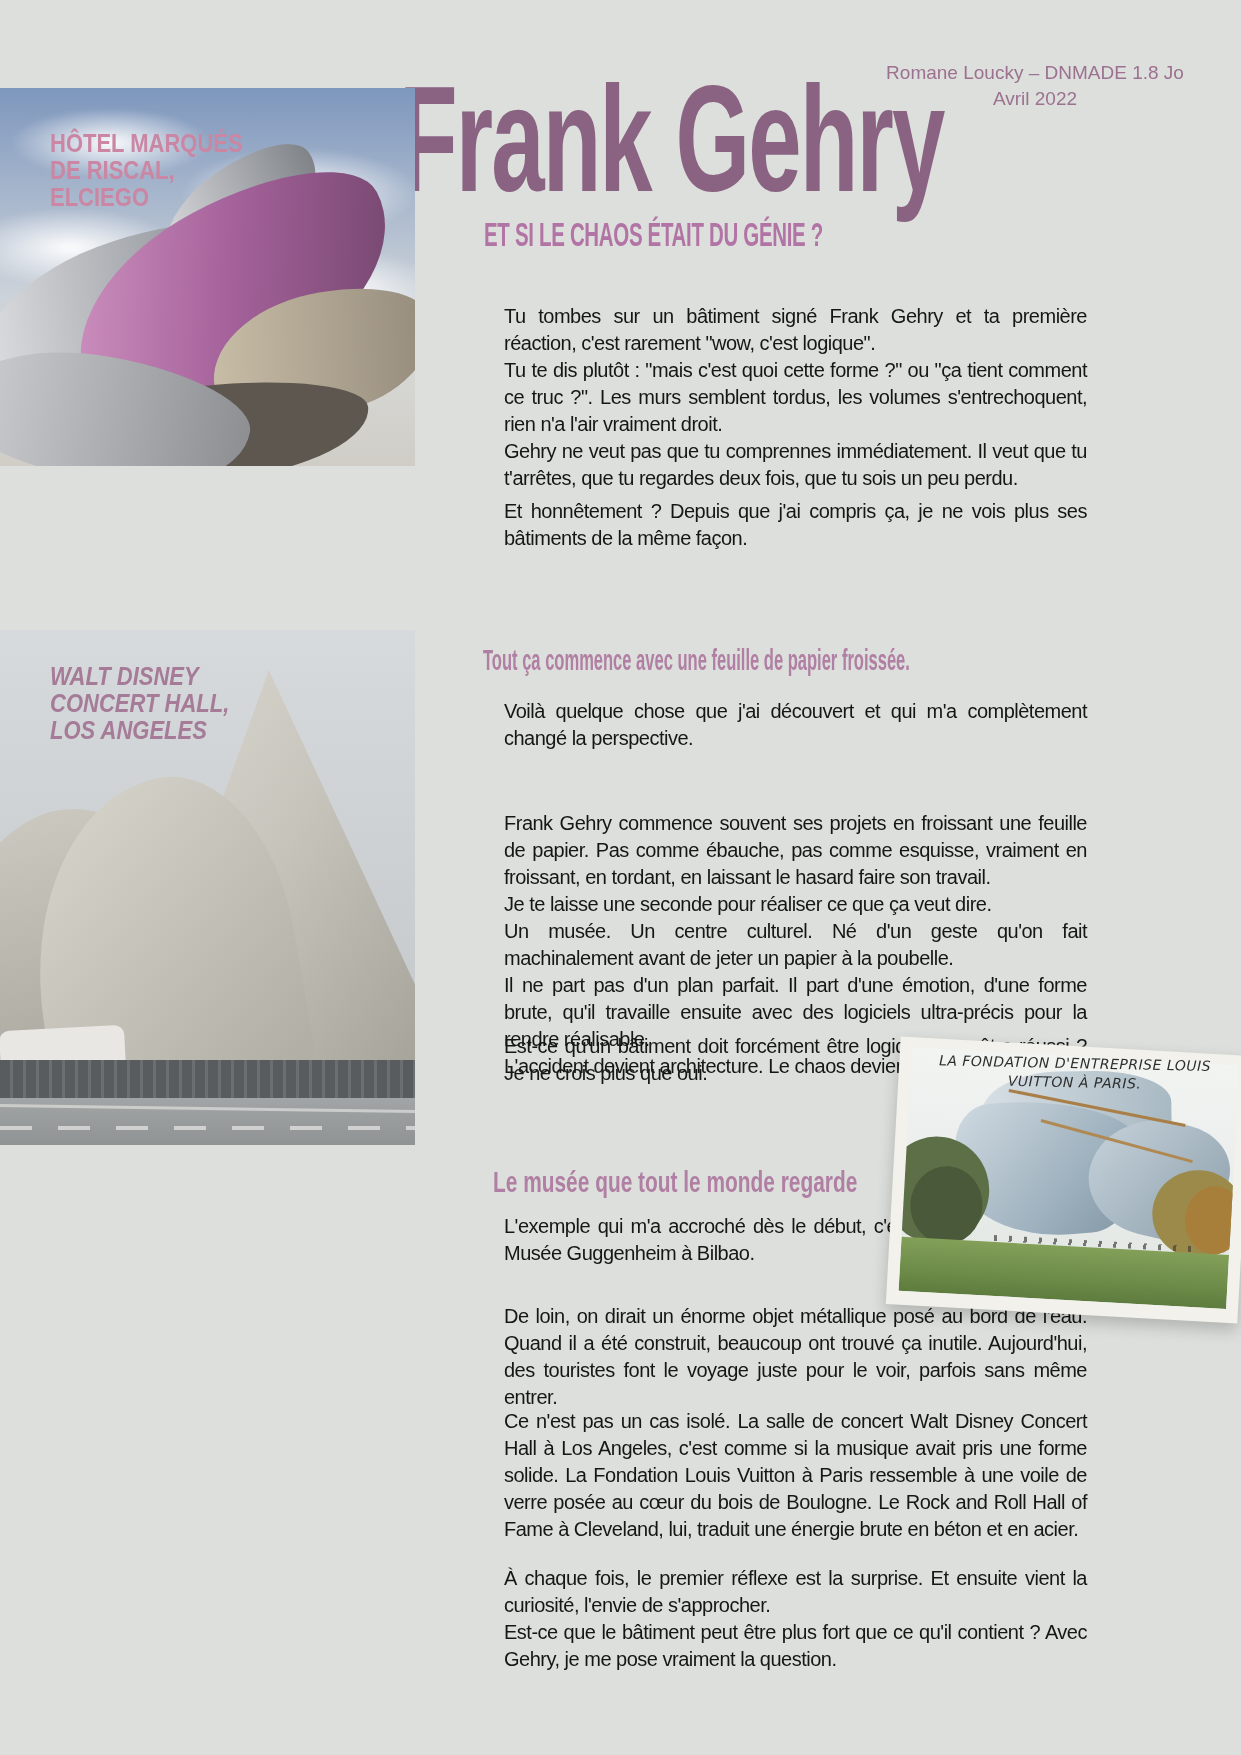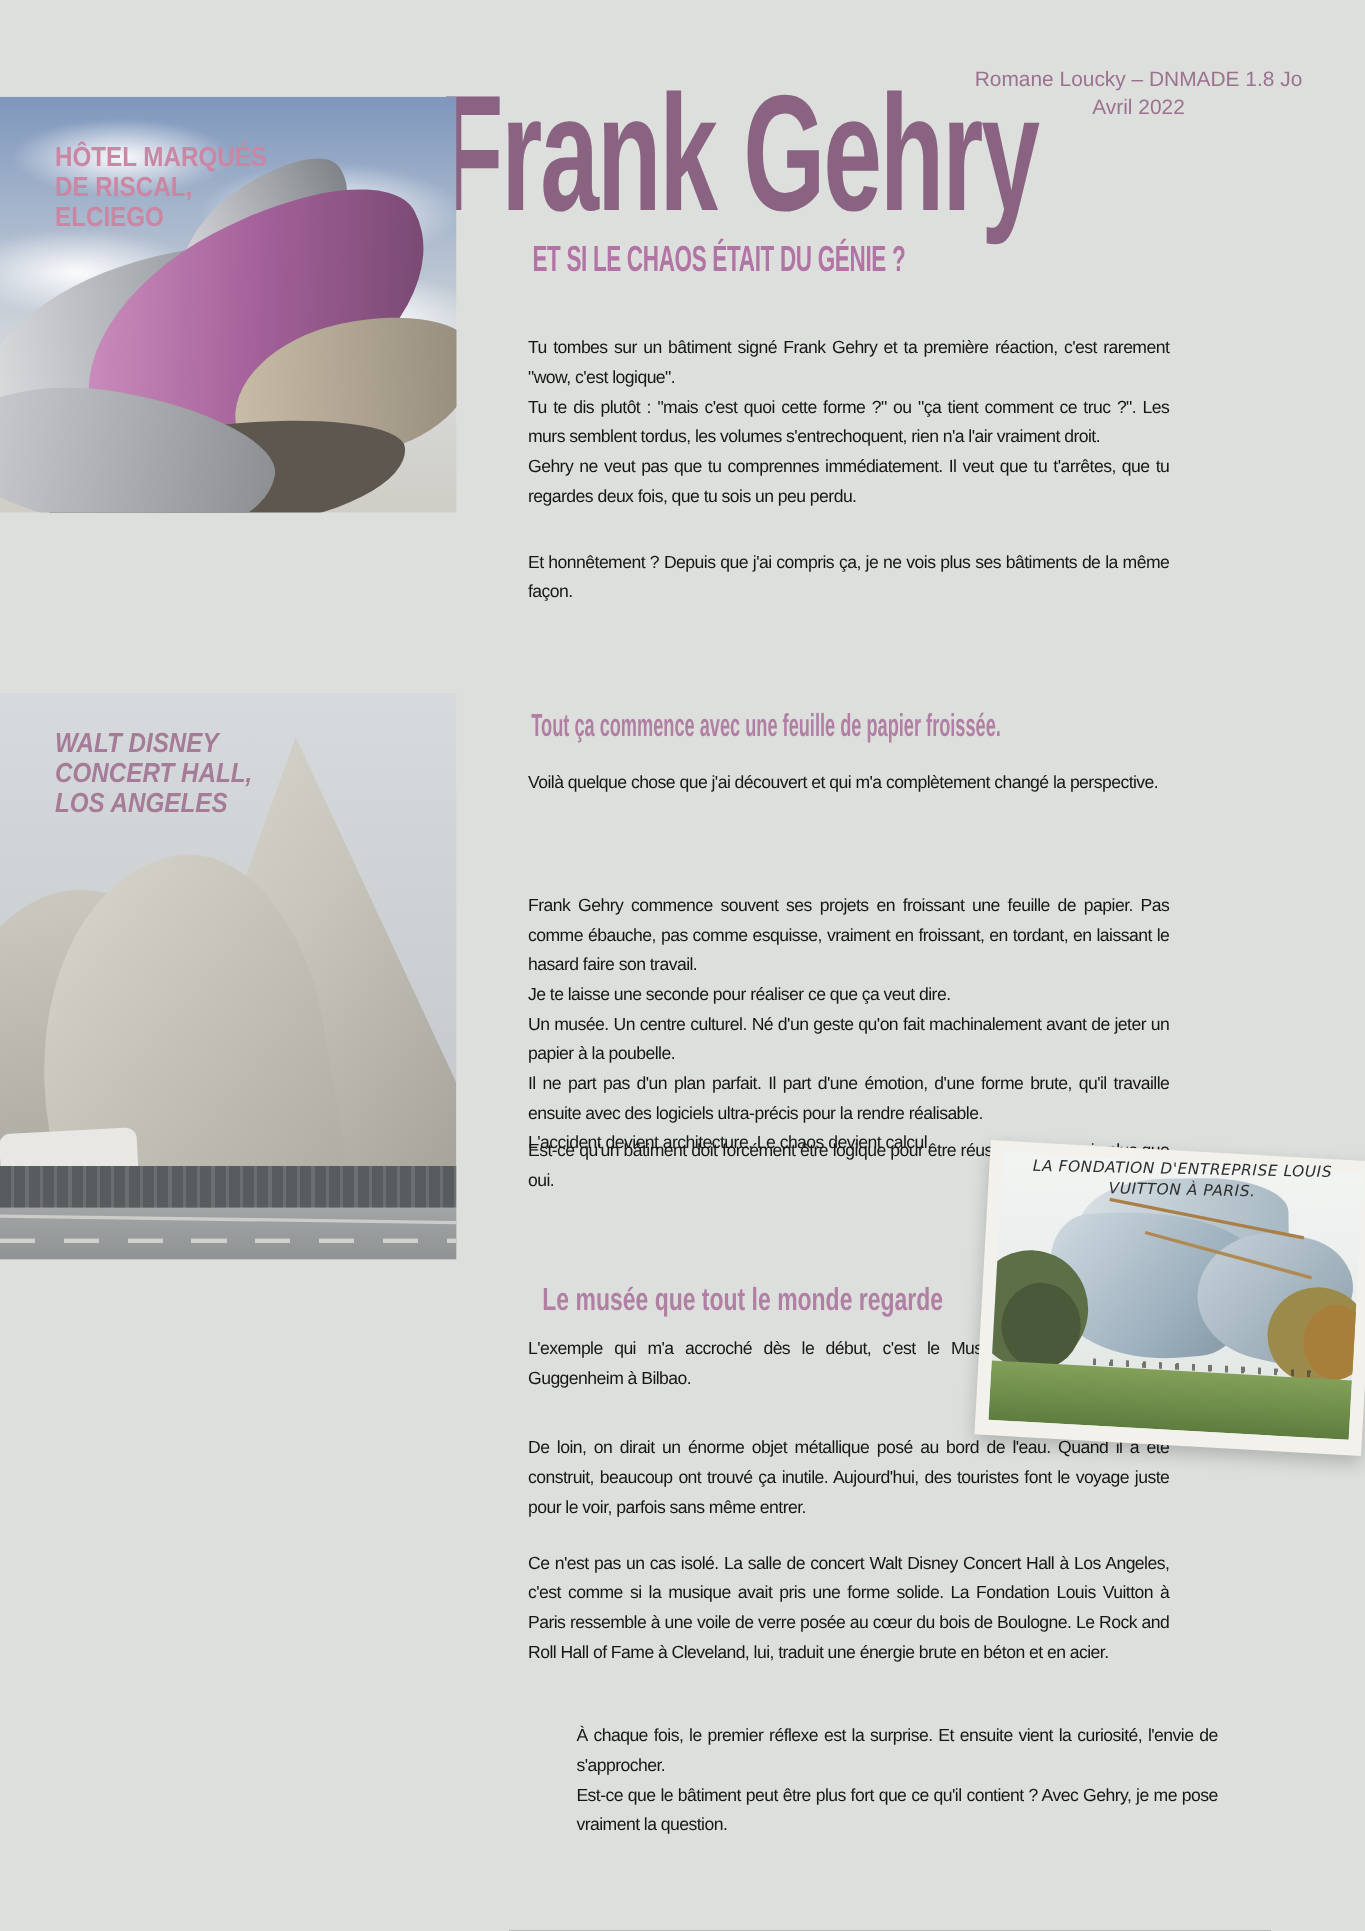--- a/index.html
+++ b/index.html
@@ -8,21 +8,21 @@
   
   .byline{position:absolute;left:880px;top:22px;width:310px;text-align:center;
           color:#9c7190;font-size:19px;line-height:26px;margin-top:38px;}
   .title{position:absolute;left:399px;top:64px;color:#8a6382;font-weight:bold;
          font-size:150px;line-height:1.0;white-space:nowrap;
          transform:scaleX(0.64);transform-origin:left top;letter-spacing:-3px;}
   .subtitle{position:absolute;left:484px;top:216px;color:#b273a5;font-weight:bold;
             font-size:33px;white-space:nowrap;transform:scaleX(0.62);transform-origin:left top;
             letter-spacing:-0.5px;}
   
-  .para{position:absolute;left:480px;width:583px;color:#161616;font-size:16px;
+  .para{position:absolute;left:504px;width:583px;color:#161616;font-size:20px;
         line-height:27px;letter-spacing:-0.5px;text-align:justify;white-space:pre-line;}
   .heading{position:absolute;left:483px;color:#b07fa3;font-weight:bold;font-size:29px;
            white-space:nowrap;transform-origin:left top;}
   .h-sx57{transform:scaleX(0.57);}
   .h-sx72{transform:scaleX(0.72);}
   
   .photo{position:absolute;left:0;width:415px;overflow:hidden;}
   .photo *{position:absolute;}
   .photo-label{position:absolute;left:50px;font-weight:bold;font-size:25px;line-height:27px;
                white-space:pre-line;transform:scaleX(0.88);transform-origin:left top;z-index:9;
@@ -112,21 +112,21 @@
 Je te laisse une seconde pour réaliser ce que ça veut dire.
 Un musée. Un centre culturel. Né d'un geste qu'on fait machinalement avant de jeter un papier à la poubelle.
 Il ne part pas d'un plan parfait. Il part d'une émotion, d'une forme brute, qu'il travaille ensuite avec des logiciels ultra-précis pour la rendre réalisable.
 L'accident devient architecture. Le chaos devient calcul.</div>
   <div class="para" style="top:1033px;">Est-ce qu'un bâtiment doit forcément être logique pour être réussi ? Je ne crois plus que oui.</div>
 
   <div class="heading h-sx72" style="top:1166px;left:493px;">Le musée que tout le monde regarde</div>
   <div class="para" style="top:1213px;width:430px;">L'exemple qui m'a accroché dès le début, c'est le Musée Guggenheim à Bilbao.</div>
   <div class="para" style="top:1303px;">De loin, on dirait un énorme objet métallique posé au bord de l'eau. Quand il a été construit, beaucoup ont trouvé ça inutile. Aujourd'hui, des touristes font le voyage juste pour le voir, parfois sans même entrer.</div>
   <div class="para" style="top:1408px;">Ce n'est pas un cas isolé. La salle de concert Walt Disney Concert Hall à Los Angeles, c'est comme si la musique avait pris une forme solide. La Fondation Louis Vuitton à Paris ressemble à une voile de verre posée au cœur du bois de Boulogne. Le Rock and Roll Hall of Fame à Cleveland, lui, traduit une énergie brute en béton et en acier.</div>
-  <div class="para" style="top:1565px;margin-left:44px;">À chaque fois, le premier réflexe est la surprise. Et ensuite vient la curiosité, l'envie de s'approcher.
+  <div class="para" style="top:1565px;">À chaque fois, le premier réflexe est la surprise. Et ensuite vient la curiosité, l'envie de s'approcher.
 Est-ce que le bâtiment peut être plus fort que ce qu'il contient ? Avec Gehry, je me pose vraiment la question.</div>
 
   <div class="polaroid">
     <div class="pol-photo">
       <div style="position:absolute;inset:0;background:linear-gradient(180deg,#f2f4f2,#e8ecea 60%,#dfe4e0);"></div>
       <div style="left:22%;top:6%;width:58%;height:26%;border-radius:50% 50% 20% 80%/80% 60% 20% 40%;transform:rotate(-4deg);background:linear-gradient(100deg,#d8e0e5,#a7b8c2);"></div>
       <div style="left:16%;top:18%;width:56%;height:56%;border-radius:20% 80% 30% 60%/30% 40% 60% 50%;transform:rotate(-8deg);background:linear-gradient(135deg,#d0dae1,#9fb2bf 60%,#7f93a1);"></div>
       <div style="left:56%;top:24%;width:42%;height:48%;border-radius:60% 40% 40% 50%;transform:rotate(10deg);background:linear-gradient(120deg,#c6d2da,#8da0ad);"></div>
       <div style="left:30%;top:20%;width:55%;height:3px;background:#a97f47;transform:rotate(8deg);"></div>
       <div style="left:40%;top:33%;width:48%;height:3px;background:#b08952;transform:rotate(12deg);"></div>

